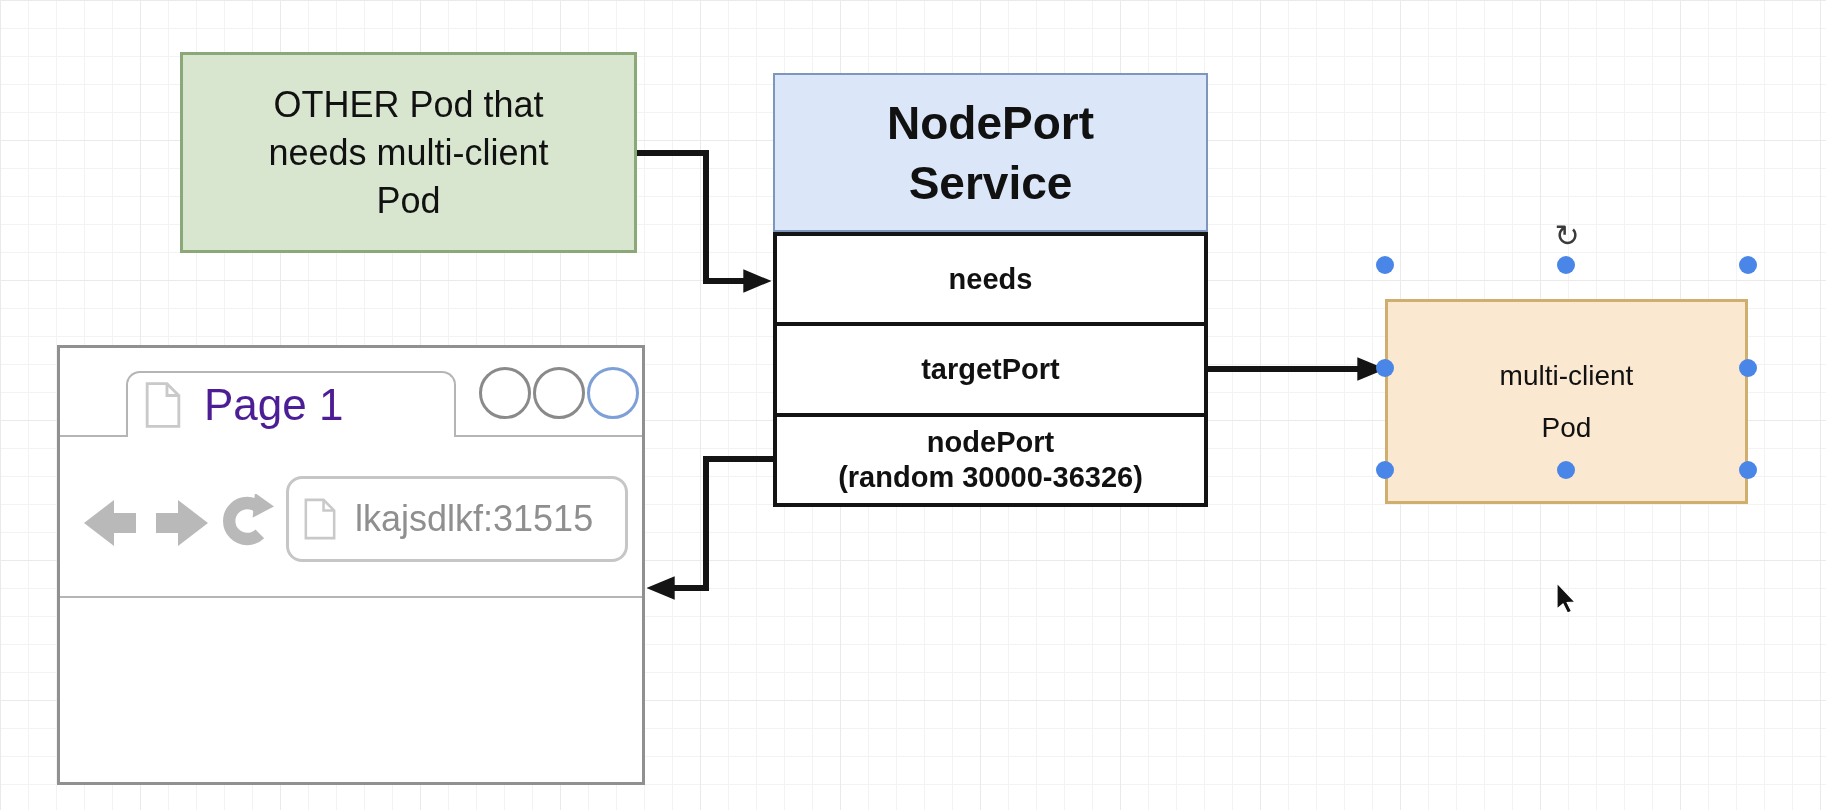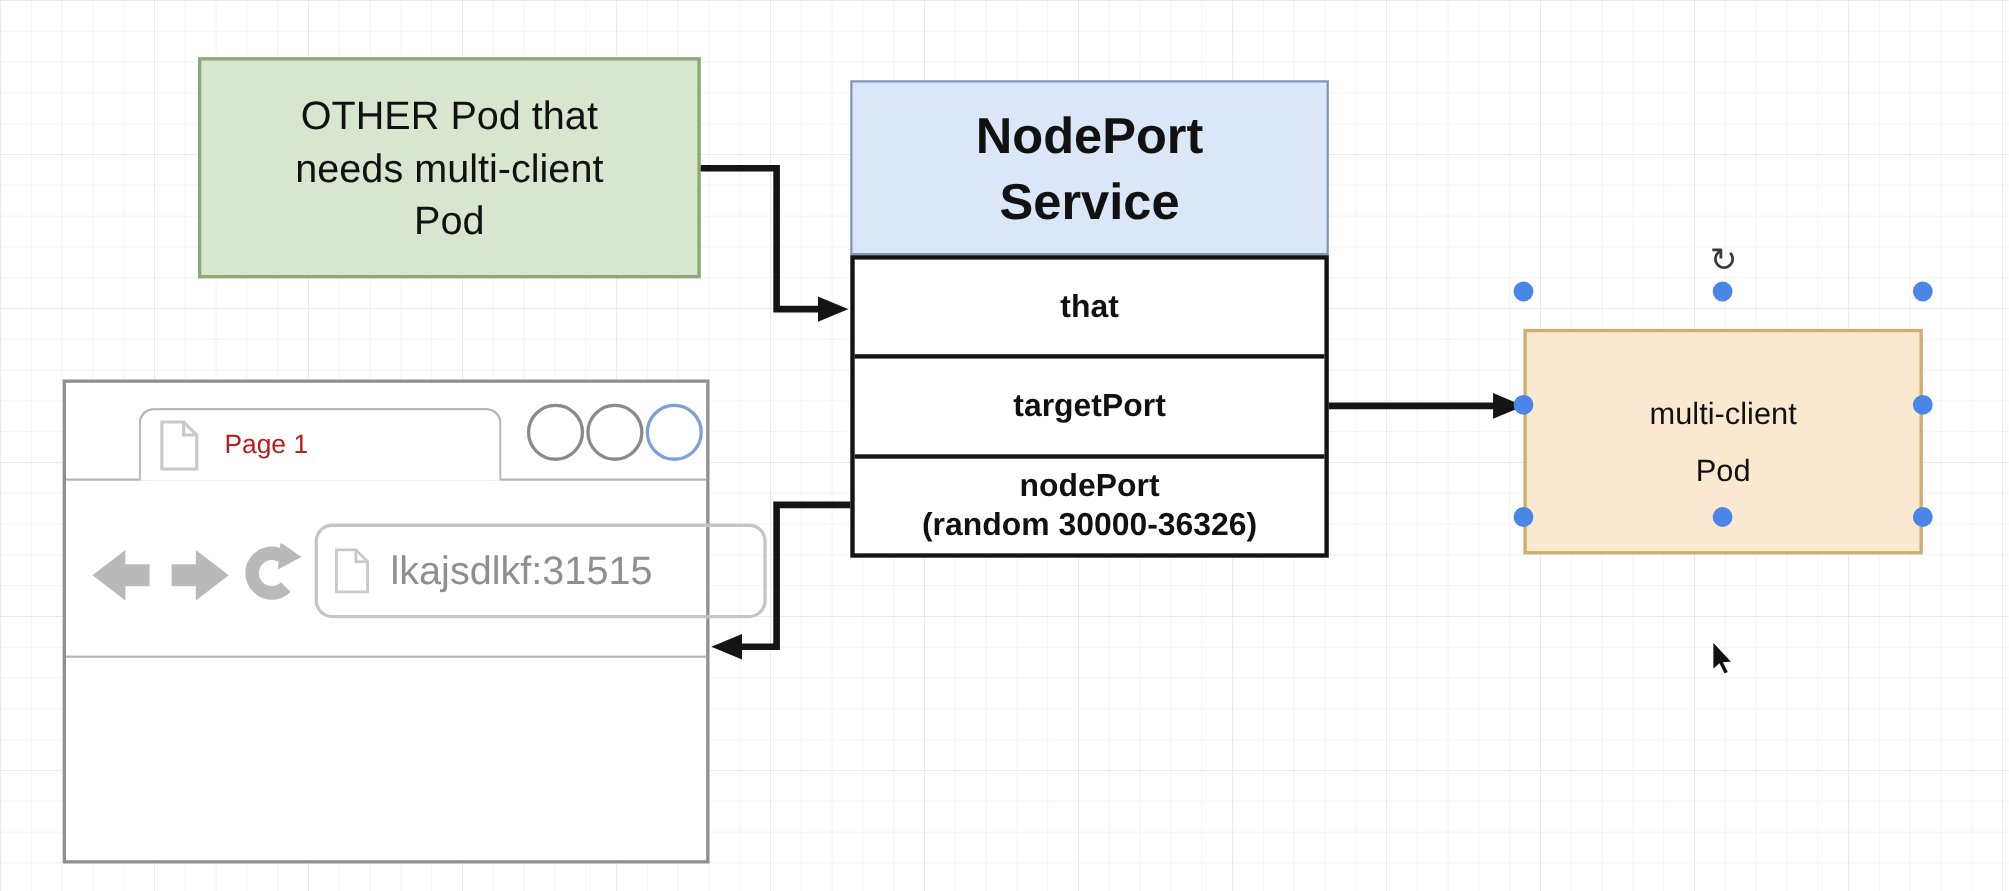--- a/index.html
+++ b/index.html
@@ -27,25 +27,25 @@
   .svc-row.mid{border-top:4px solid #141414;border-bottom:4px solid #141414;text-align:center;}
 
   
   .mc-pod{left:1385px;top:265px;width:363px;height:205px;background:#fae8d0;border:3px solid #cfae6e;font-size:28px;line-height:52px;margin-top:34px;}
 
   
   .browser{position:absolute;left:57px;top:345px;width:588px;height:440px;box-sizing:border-box;border:3px solid #909090;background:#ffffff;}
   .tabline{position:absolute;left:0;top:87px;width:100%;height:2px;background:#b5b5b5;}
   .sep{position:absolute;left:0;top:248px;width:100%;height:2px;background:#b5b5b5;}
   .tab{position:absolute;left:66px;top:23px;width:330px;height:66px;box-sizing:border-box;background:#ffffff;border:2px solid #b5b5b5;border-bottom:none;border-radius:14px 14px 0 0;display:flex;align-items:center;gap:22px;padding-left:16px;}
-  .tab-label{font-size:24px;color:#b91c1c;}
+  .tab-label{font-size:44px;color:#4c1d95;}
   .winbtn{position:absolute;top:19px;width:52px;height:52px;border-radius:50%;box-sizing:border-box;border:3px solid #8a8a8a;background:transparent;}
   .winbtn.b1{left:419px;} .winbtn.b2{left:473px;} .winbtn.b3{left:527px;border-color:#7ea0d8;}
   .toolicon{position:absolute;}
-  .urlbox{position:absolute;left:226px;top:128px;width:411px;height:86px;box-sizing:border-box;border:3px solid #c6c6c6;border-radius:16px;display:flex;align-items:center;gap:18px;padding-left:14px;}
+  .urlbox{position:absolute;left:226px;top:128px;width:342px;height:86px;box-sizing:border-box;border:3px solid #c6c6c6;border-radius:16px;display:flex;align-items:center;gap:18px;padding-left:14px;}
   .url-text{font-size:36px;color:#8f8f8f;white-space:nowrap;}
 
   
   .overlay{position:absolute;left:0;top:0;width:1826px;height:810px;pointer-events:none;}
   .rotate-glyph{position:absolute;left:1550px;top:218px;width:34px;text-align:center;font-size:30px;color:#3a3a3a;}
 </style>
 </head>
 <body>
 
 <div class="stage">
@@ -55,21 +55,21 @@
 needs multi-client
 Pod</span>
   </div>
 
   <div class="node svc-header">
     <span class="preline">NodePort
 Service</span>
   </div>
   <div class="svc-rows">
     <div class="svc-row">
-      <span>that</span>
+      <span>needs</span>
     </div>
     <div class="svc-row mid">
       <span>targetPort</span>
     </div>
     <div class="svc-row">
       <span>nodePort</span>
       <span>(random 30000-36326)</span>
     </div>
   </div>
 

